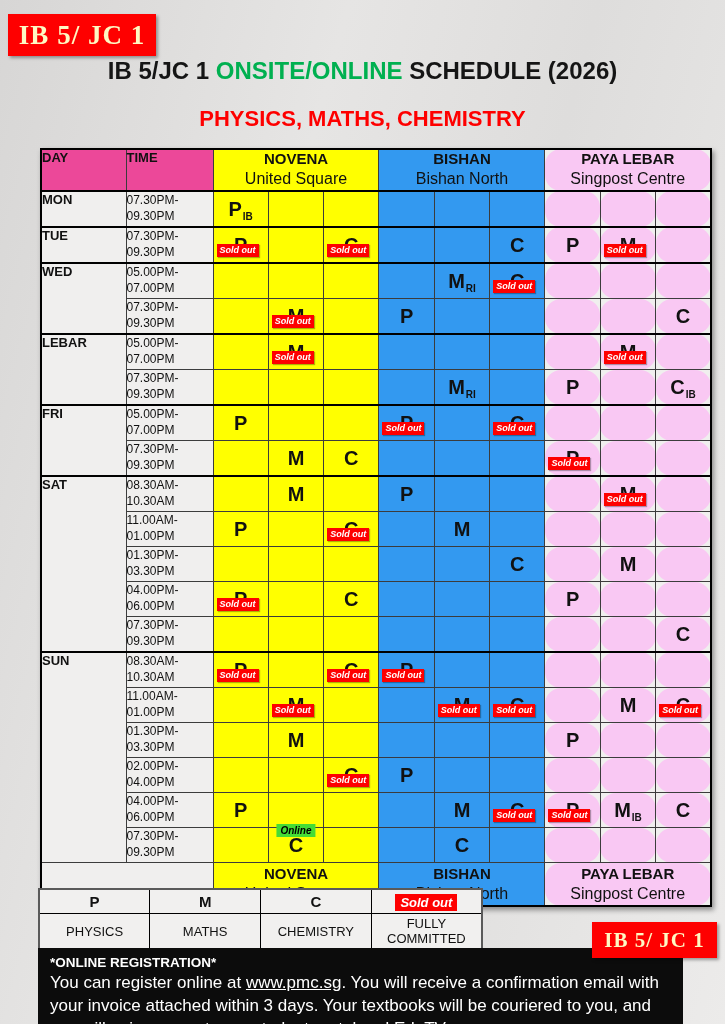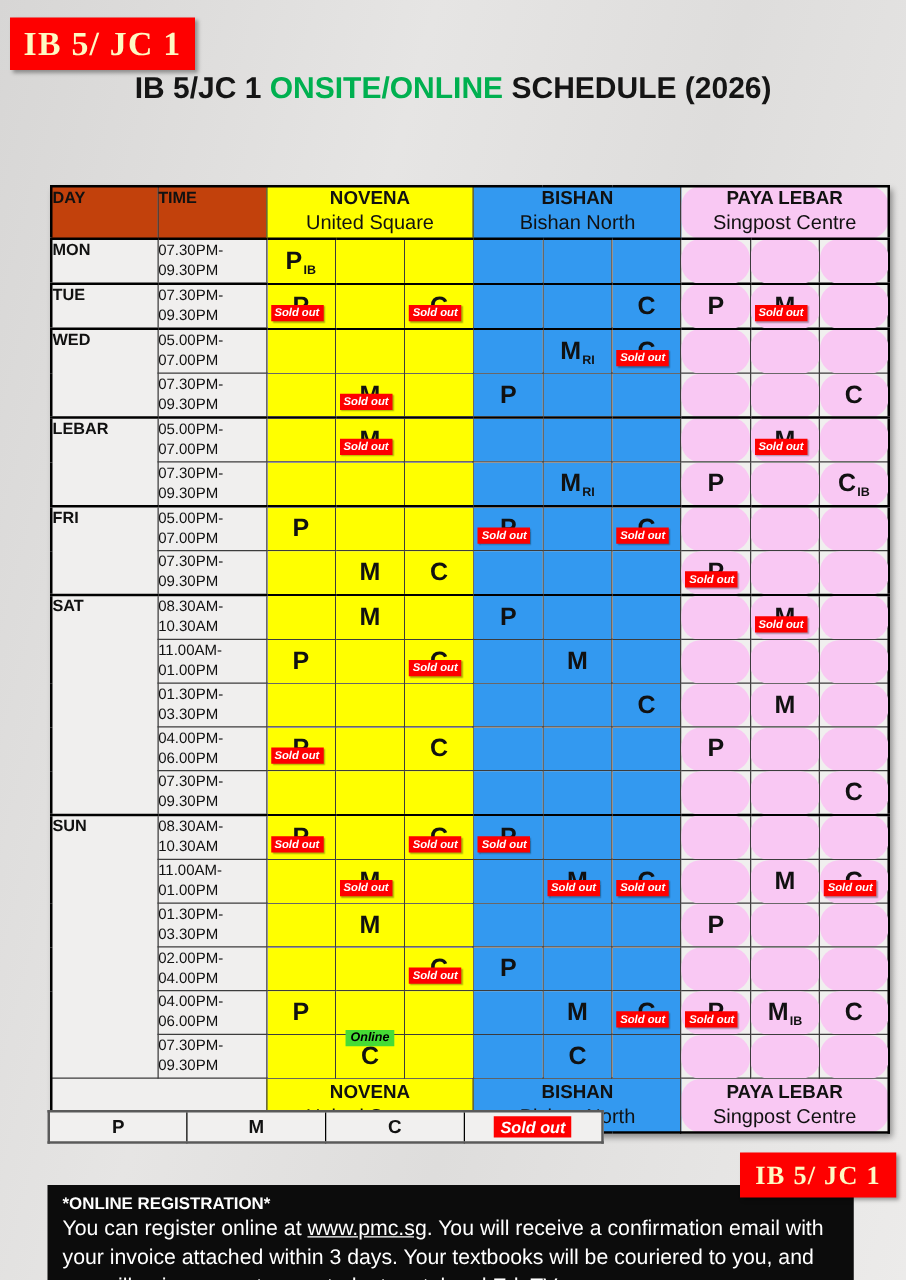--- a/index.html
+++ b/index.html
@@ -25,21 +25,21 @@
   table.schedule{
     position:absolute;left:40px;top:148px;width:672px;
     border-collapse:collapse;table-layout:fixed;background:#f0efee;
     border:2px solid #000;box-shadow:2px 3px 5px rgba(0,0,0,.4);
   }
   table.schedule th,table.schedule td{border:1px solid #3c3c3c;padding:0;overflow:visible;}
   .novena{background:#ffff00;margin-top:24px;}
   .bishan{background:#3399f0;}
   .paya{background:#f9c8f3;border-radius:16px;}
   thead th{height:40px;vertical-align:top;}
-  .day-h,.time-h{background:#c2410c;text-align:left;padding:3px 7px;font-size:13px;}
+  .day-h,.time-h{background:#ec4899;text-align:left;padding:3px 7px;font-size:13px;}
   .g{text-align:center;padding-top:2px;}
   .gname{font-size:15px;font-weight:bold;line-height:1.25;}
   .gbranch{font-size:16px;font-weight:normal;line-height:1.2;}
   tbody td{height:34px;}
   tbody tr.day-start td{border-top:2px solid #000;}
   tbody tr:not(.day-start) td{border-top-color:#6e6e6e;}
   .day-cell{background:#f0efee;font-weight:bold;font-size:13px;text-align:left;
     vertical-align:top;padding:3px 7px;}
   .time-cell{background:#f0efee;font-size:12px;line-height:1.3;padding:1px 7px;
     vertical-align:middle;font-weight:normal;}
@@ -82,20 +82,21 @@
 </style>
 </head>
 <body>
 
 <div class="page">
 
   <div class="corner-badge badge-top">IB 5/ JC 1</div>
 
   <div class="title"><span>IB 5/JC 1 </span><span class="green">ONSITE/ONLINE</span><span> SCHEDULE (2026)</span></div>
 
+  <div class="subtitle">PHYSICS, MATHS, CHEMISTRY</div>
 
   <table class="schedule">
     <colgroup>
       <col style="width:85px">
         <col style="width:87px">
       <col>
         <col>
         <col>
         <col>
         <col>
@@ -910,20 +911,26 @@
   </table>
 
   <table class="legend">
     <tbody>
         <tr>
       <td class="lg-key">P</td>
       <td class="lg-key">M</td>
       <td class="lg-key">C</td>
       <td class="lg-key"><span class="sold-big">Sold out</span></td>
     </tr>
+    <tr>
+      <td class="lg-label">PHYSICS</td>
+      <td class="lg-label">MATHS</td>
+      <td class="lg-label">CHEMISTRY</td>
+      <td class="lg-label">FULLY COMMITTED</td>
+    </tr>
   </tbody>
     </table>
 
   <div class="info-box">
     <div class="info-title">*ONLINE REGISTRATION*</div>
     <div class="info-body"><span>You can register online at </span><span class="link">www.pmc.sg</span><span>. You will receive a confirmation email with your invoice attached within 3 days. Your textbooks will be couriered to you, and you will gain access to our student portal and EduTV.sg.</span></div>
   </div>
 
   <div class="corner-badge badge-bottom">IB 5/ JC 1</div>
 

